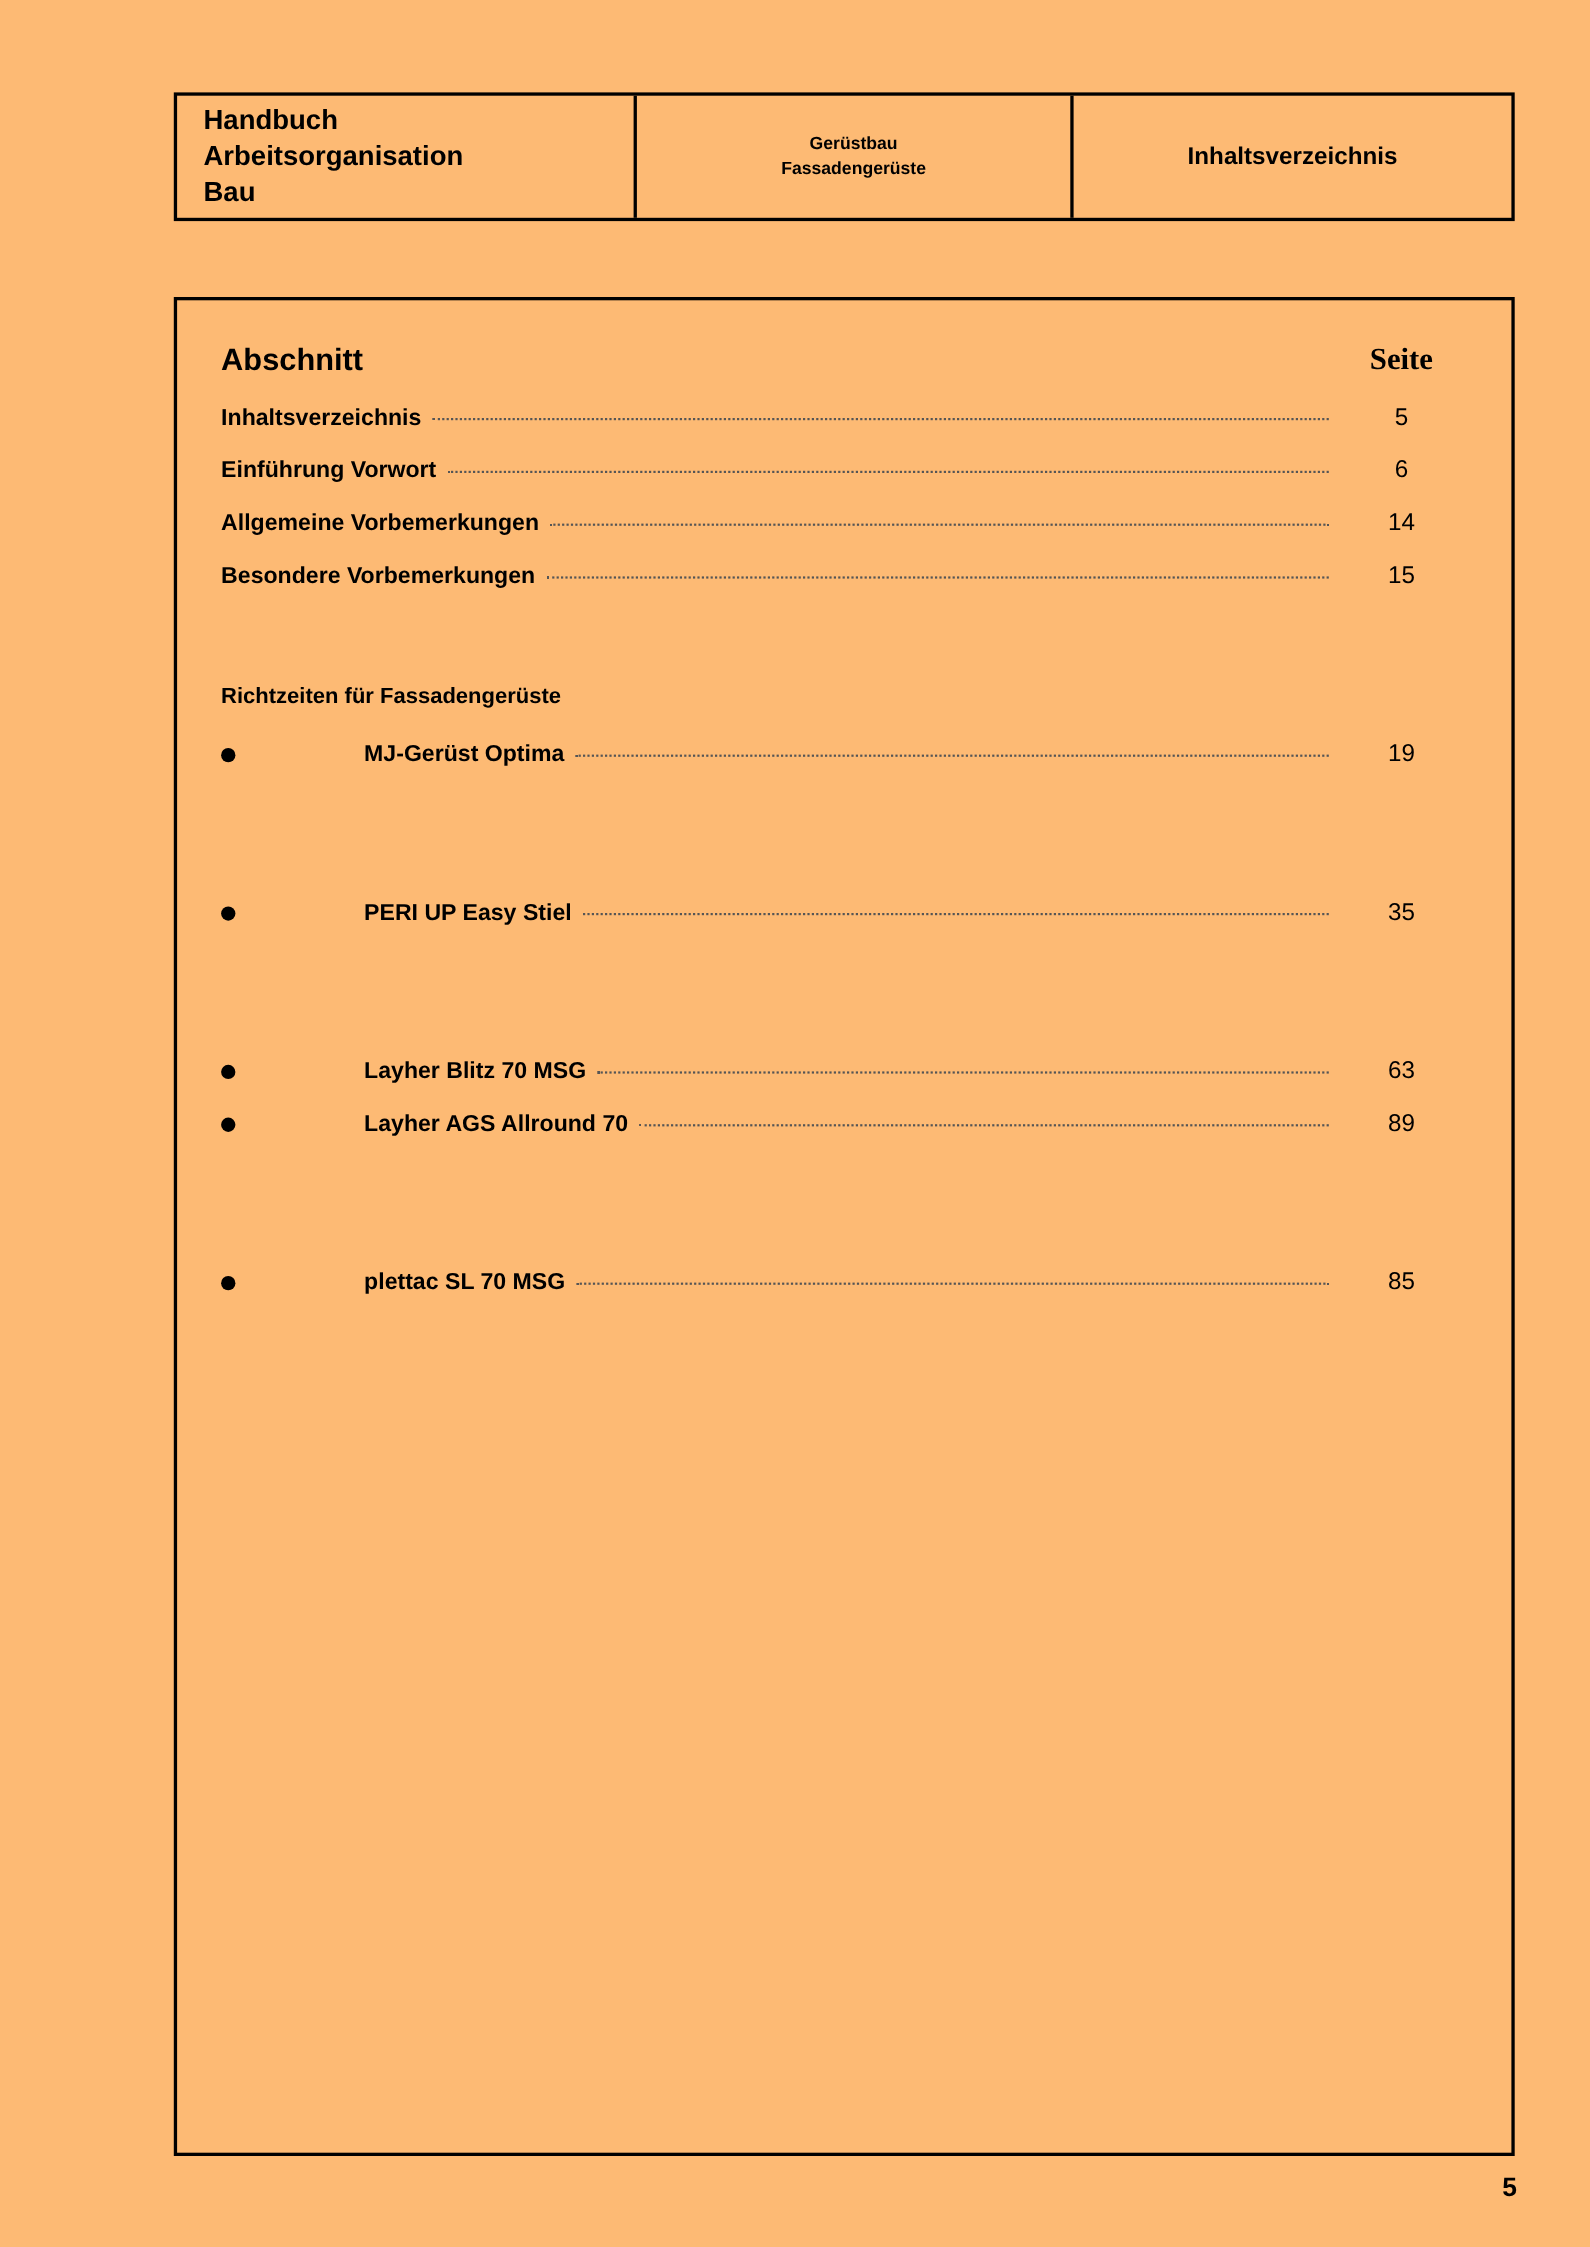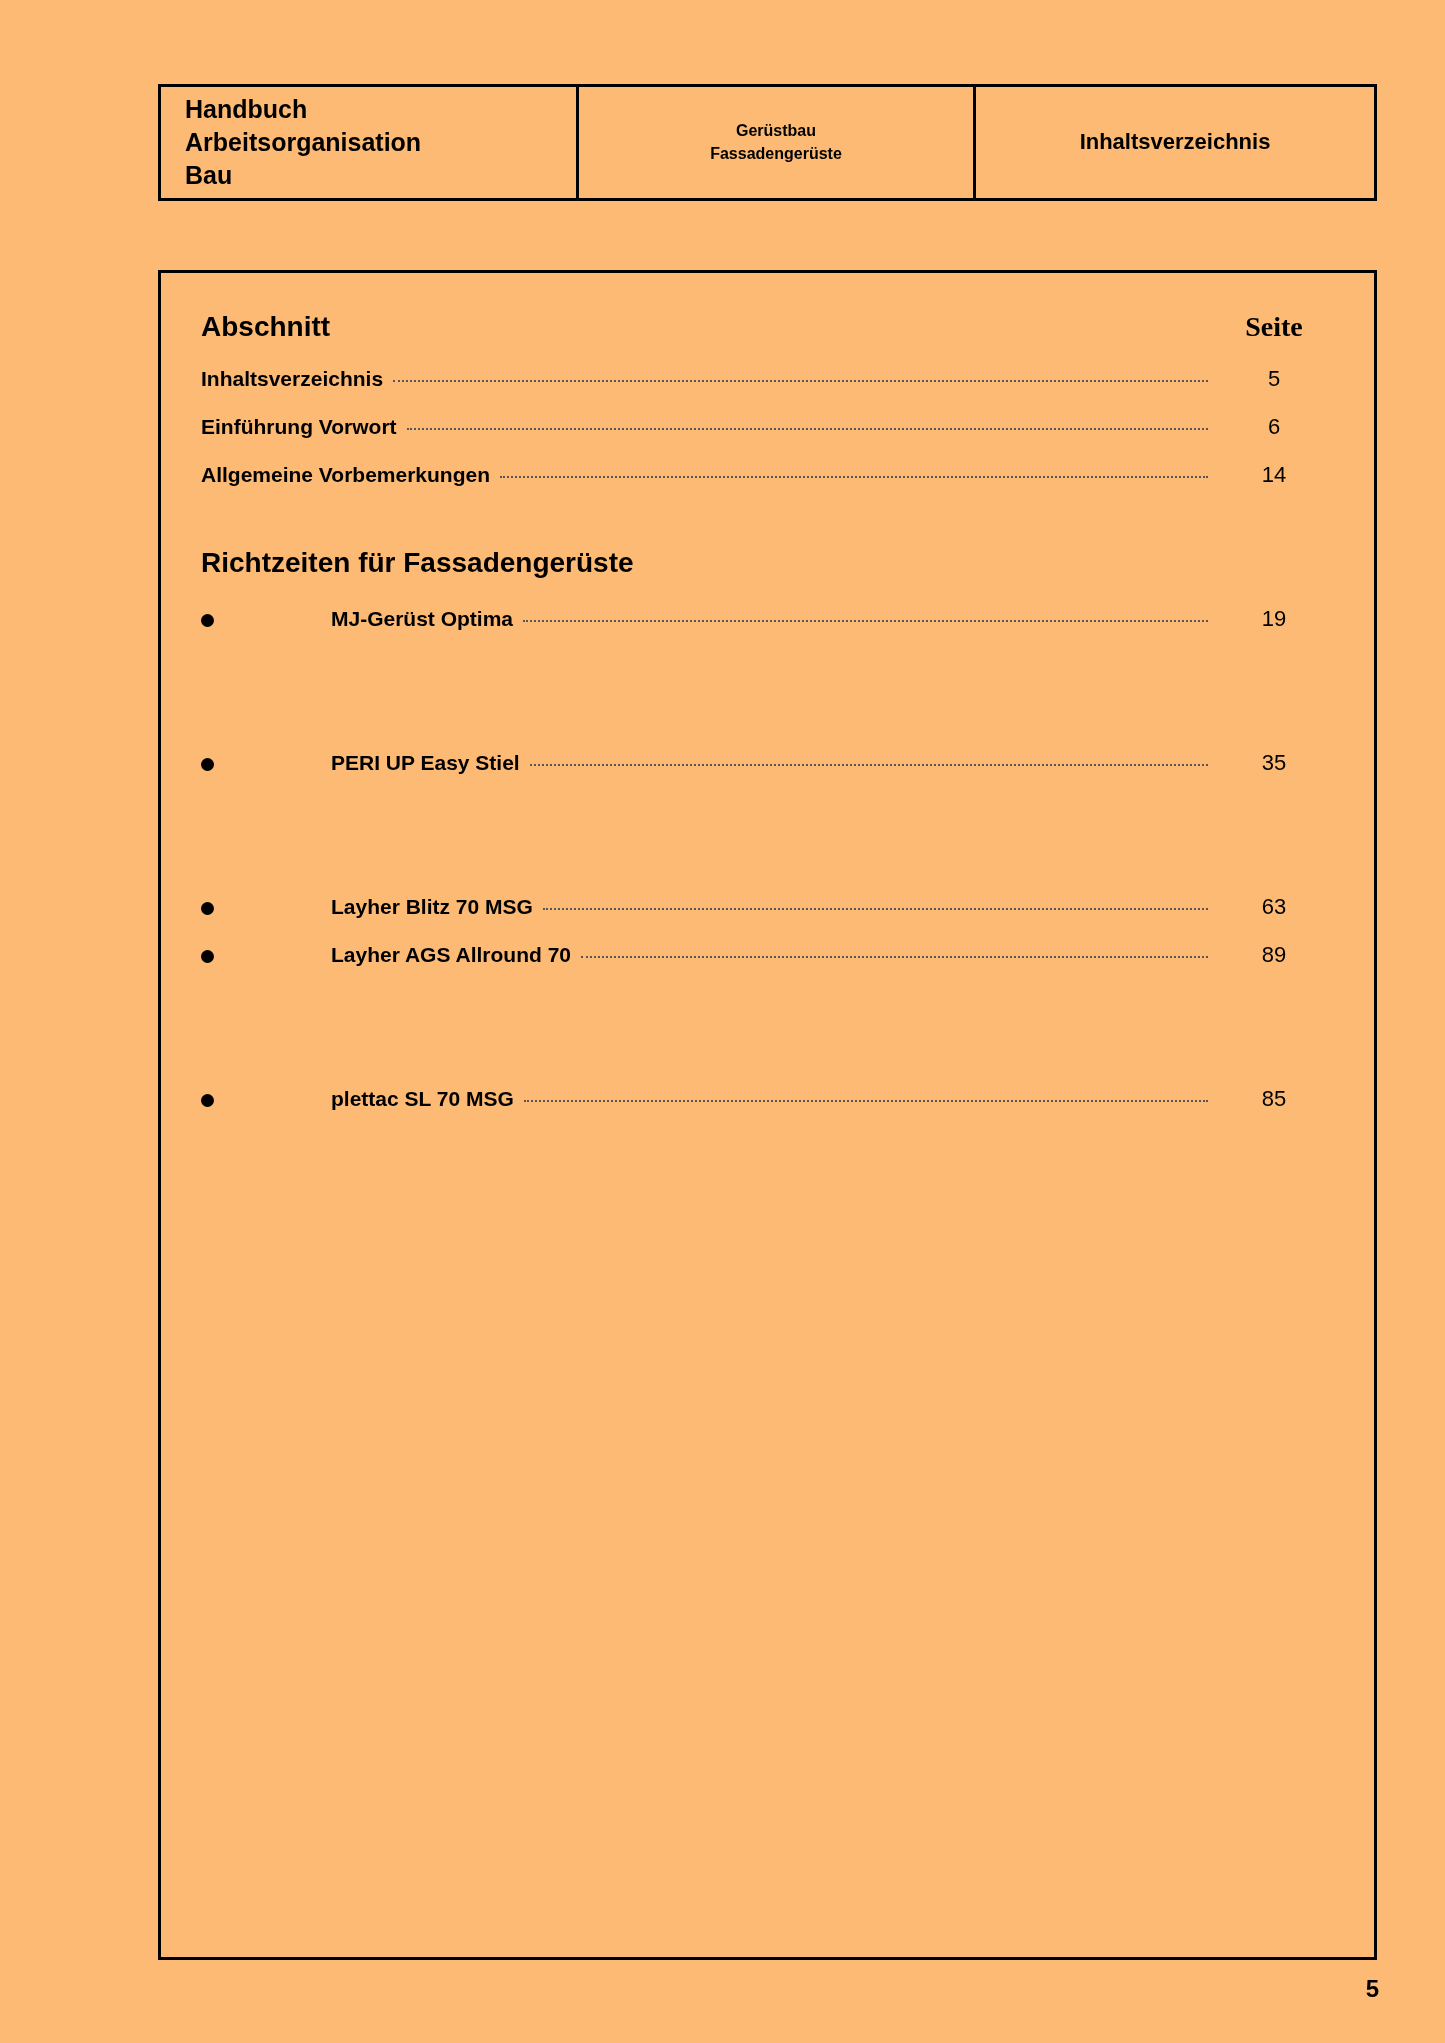--- a/index.html
+++ b/index.html
@@ -158,23 +158,23 @@
     font-size: 22px;
     font-weight: normal;
   }
 
   
   .toc-row.indent .label {
     margin-left: 62px;
   }
 
   .section-title {
-    font-size: 28px;
-    font-weight: bold;
-    margin-top: 38px;
+    font-size: 20px;
+    font-weight: bold;
+    margin-top: 65px;
     margin-bottom: 2px;
     white-space: nowrap;
   }
 
   .spacer-lg { height: 50px; }
   .spacer-md { height: 46px; }
   .spacer-sm { height: 14px; }
 
   
   .footer-pageno {
@@ -221,20 +221,25 @@
       <div class="toc-row">
         <div class="label">Einführung Vorwort</div>
         <div class="leader"></div>
         <div class="pagenum">6</div>
       </div>
       <div class="toc-row">
         <div class="label">Allgemeine Vorbemerkungen</div>
         <div class="leader"></div>
         <div class="pagenum">14</div>
       </div>
+      <div class="toc-row">
+        <div class="label">Besondere Vorbemerkungen</div>
+        <div class="leader"></div>
+        <div class="pagenum">15</div>
+      </div>
 
       <div class="section-title">Richtzeiten für Fassadengerüste</div>
       <div class="spacer-sm"></div>
 
       <div class="toc-row indent">
         <div class="bullet-col">
           <span class="bullet"></span>
         </div>
         <div class="label">MJ-Gerüst Optima</div>
         <div class="leader"></div>

